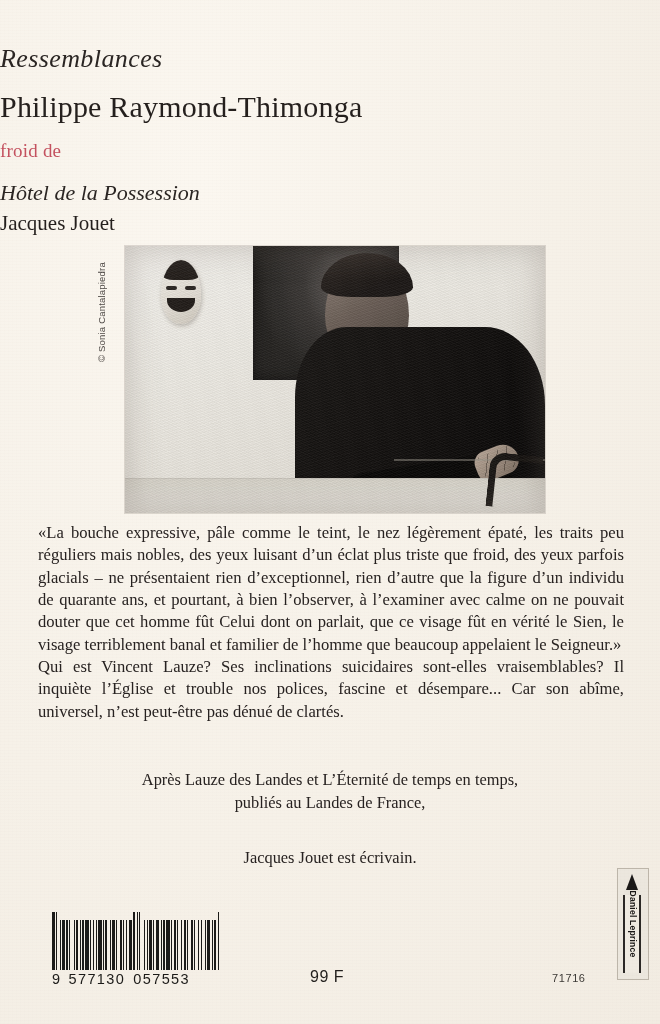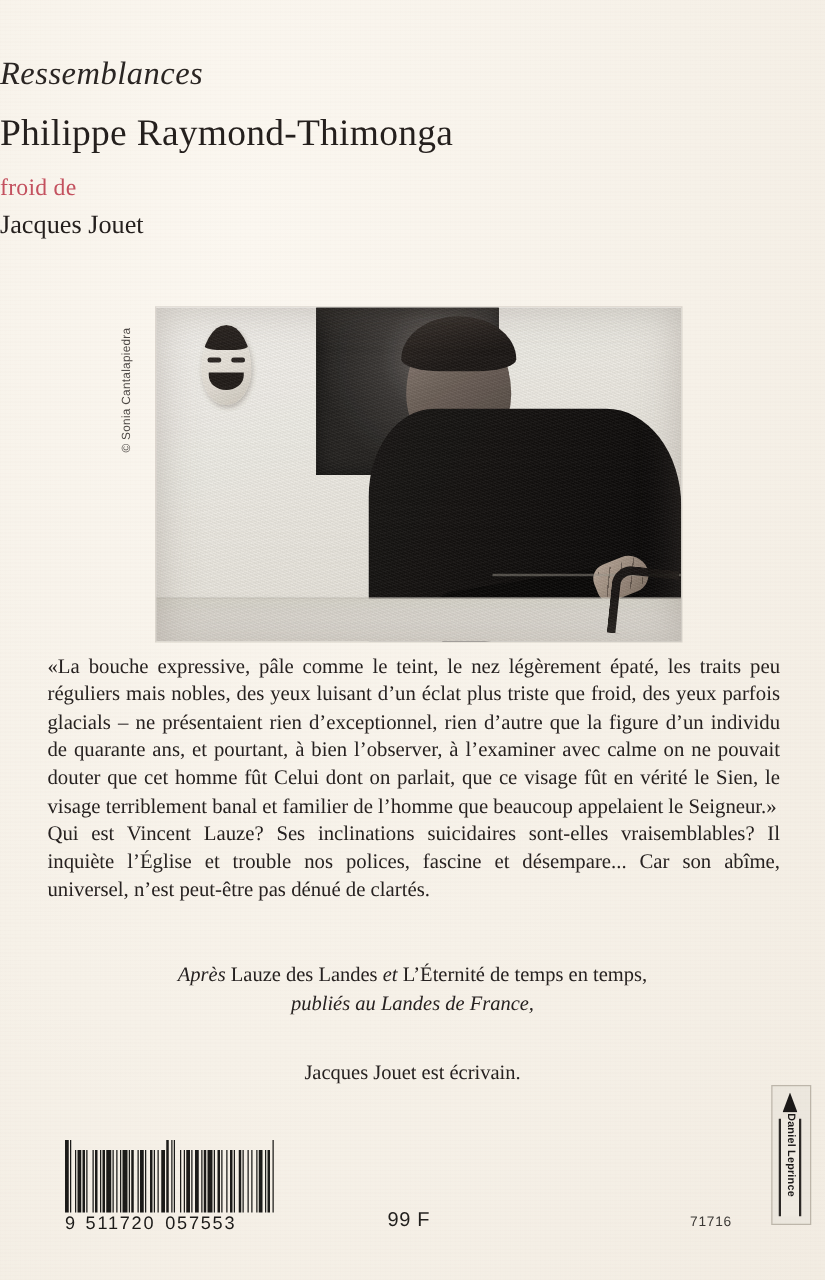--- a/index.html
+++ b/index.html
@@ -303,21 +303,21 @@
   .notes {
     position: absolute;
     left: 0;
     top: 768px;
     width: 660px;
     text-align: center;
     font-size: 16.4px;
     line-height: 1.42;
     color: #262120;
   }
-  .notes .it { font-style: italic; }
+  .notes .it { }
   .notes .bi { font-style: italic; font-weight: bold; }
   .note-jouet {
     position: absolute;
     left: 0;
     top: 848px;
     width: 660px;
     text-align: center;
     font-size: 16.4px;
     color: #262120;
   }
@@ -428,20 +428,21 @@
 </style>
 </head>
 <body>
 
 <div class="cover">
 
   <div class="title-block">
     <div class="book-title">Ressemblances</div>
     <div class="author-main">Philippe Raymond-Thimonga</div>
     <div class="suivi">froid de</div>
+    <div class="second-title">Hôtel de la Possession</div>
     <div class="author-second">Jacques Jouet</div>
   </div>
 
   <div class="photo-wrap">
     <div class="photo">
       <div class="wall"></div>
       <div class="canvas-art"></div>
 
       <div class="mask">
         <div class="mask-hair"></div>
@@ -590,21 +591,21 @@
         <i style="width: 1.08px; background: transparent; height: 50px;"></i>
         <i style="width: 1.08px; background: rgb(27, 26, 24); height: 50px;"></i>
         <i style="width: 1.08px; background: transparent; height: 50px;"></i>
         <i style="width: 2.16px; background: rgb(27, 26, 24); height: 50px;"></i>
         <i style="width: 2.16px; background: transparent; height: 58px;"></i>
         <i style="width: 1.08px; background: rgb(27, 26, 24); height: 58px;"></i>
         <i style="width: 3.24px; background: transparent; height: 58px;"></i>
       </div>
     <div class="barcode-digits">
       <span class="lead">9</span>
-      <span class="grp">511720</span>
+      <span class="grp">577130</span>
       <span>057553</span>
     </div>
   </div>
 
   <div class="price">99 F</div>
   <div class="ref-code">71716</div>
 
   <div class="logo">
     <div class="pencil">
       <div class="pencil-tip"></div>

